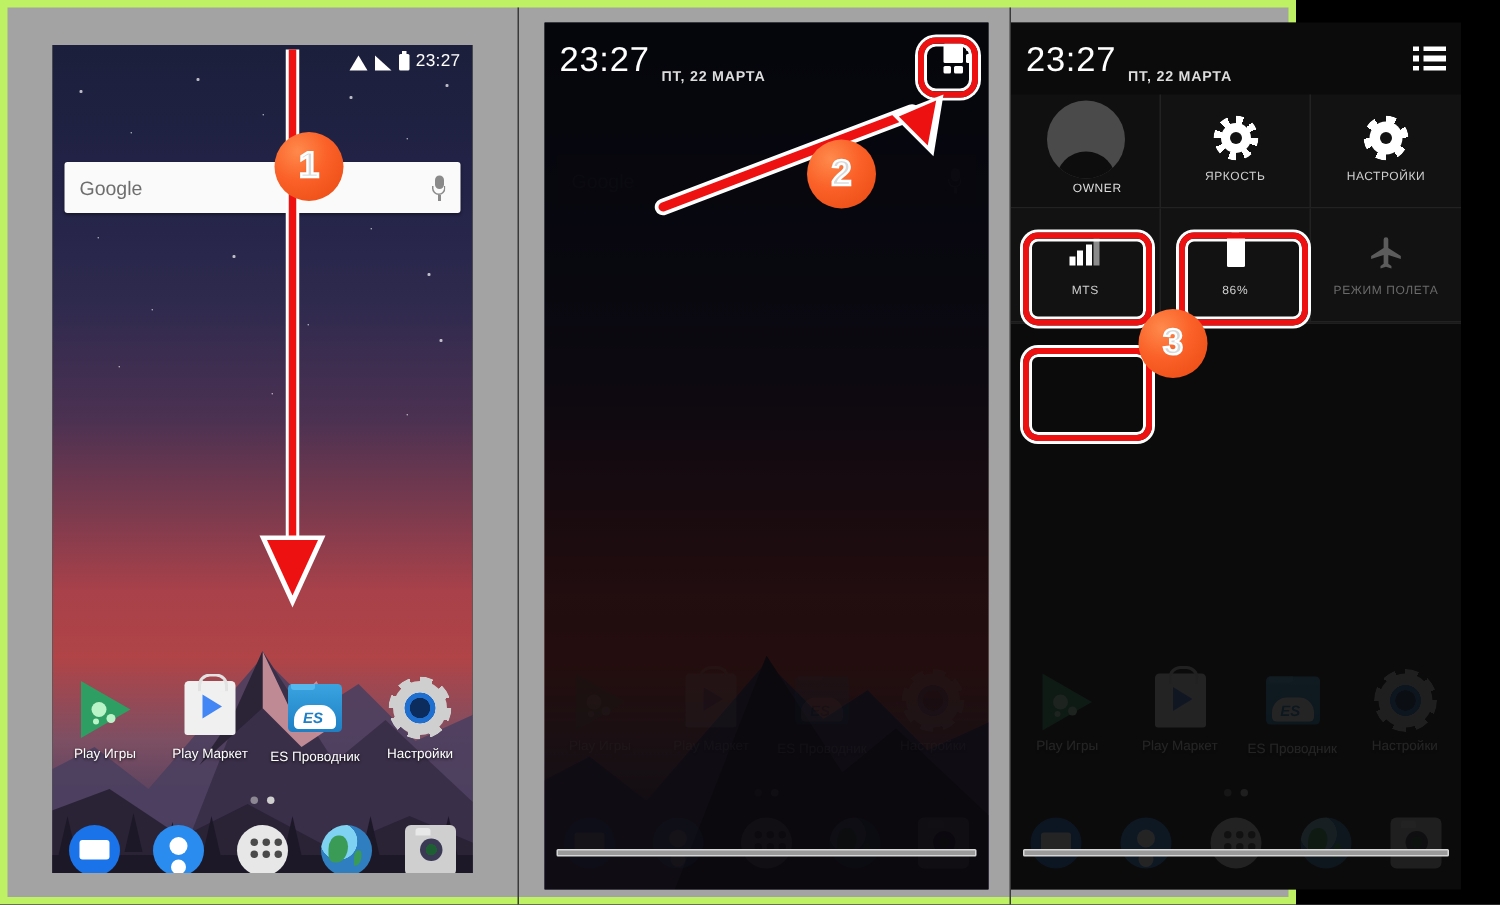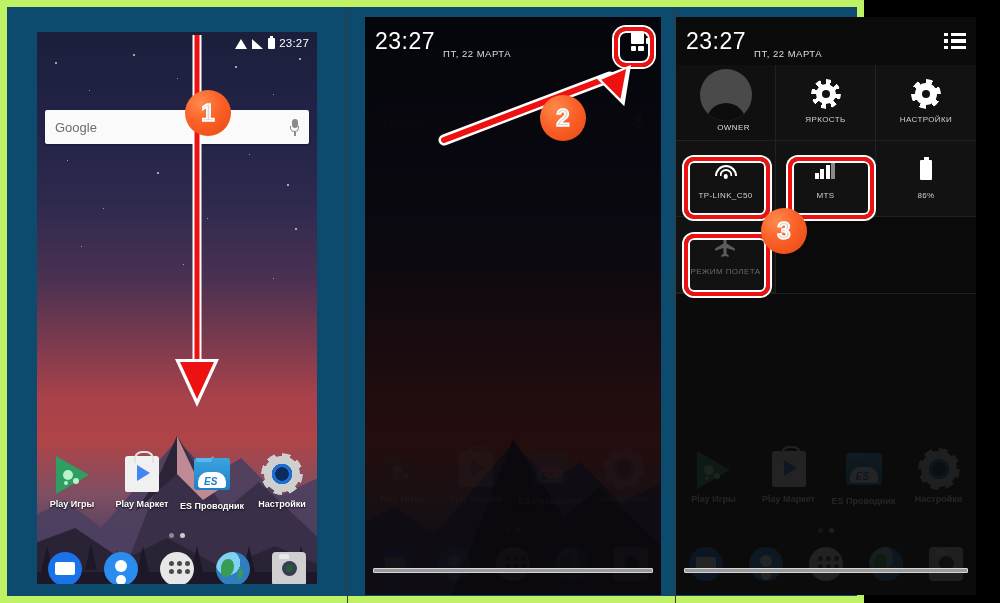--- a/index.html
+++ b/index.html
@@ -5,22 +5,22 @@
   * { box-sizing: border-box; margin: 0; padding: 0; }
   html, body {
     width: 1000px; height: 603px;
     background: #000;
     font-family: "Liberation Sans", sans-serif;
     overflow: hidden;
   }
   .figure {
     position: relative;
     width: 864px; height: 603px;
-    background: #0c4a6e;
-    border: 7px solid #bef264;
+    background: #a3a3a3;
+    border: 5px solid #bef264;
   }
 
   
   .panel { position: absolute; top: 0; height: 603px; overflow: hidden; }
   #panel1 { left: 0;   width: 340px; }
   #panel2 { left: 341px; width: 327px; }
   #panel3 { left: 669px; width: 330px; }
 
   .sep { position: absolute; top: 0; width: 1px; height: 603px; background: #3a3a3a; }
 
@@ -121,21 +121,20 @@
   #panel1 .approw { top: 422px; }
   .app { width: 64px; text-align: center; }
   .app .glyph {
     width: 40px; height: 40px; margin: 0 auto 3px;
     position: relative;
   }
   .app .lbl {
     color: #fff; font-size: 9px; line-height: 11px;
     text-shadow: 0 1px 2px rgba(0,0,0,.9);
     white-space: nowrap;
-    font-weight: bold;
   }
 
   
   .ic-playgames {
     width: 0; height: 0; margin: 2px auto 0;
     border-top: 19px solid transparent;
     border-bottom: 19px solid transparent;
     border-left: 33px solid #2e9e62;
     position: relative;
   }
@@ -264,21 +263,21 @@
 
   
   .shade-head {
     position: absolute; left: 0; right: 0; top: 0;
     height: 48px; display: flex; align-items: center;
     padding: 0 10px; color: #fff;
   }
   .shade-clock { font-size: 23px; font-weight: 300; letter-spacing: .5px; }
   .shade-date {
     font-size: 9.5px; letter-spacing: .5px; margin-left: 8px;
-    margin-top: 24px; color: #ddd; text-transform: uppercase;
+    margin-top: 24px; color: #ddd; text-transform: uppercase; font-weight: bold;
   }
   .spacer { flex: 1; }
 
   
   .qs-grid {
     width: 20px; height: 20px;
     display: grid; grid-template-columns: 1fr 1fr 1fr;
     grid-template-rows: 1fr 1fr 1fr; gap: 2px;
   }
   .qs-grid span { background: #fff; border-radius: 1px; }
@@ -755,29 +754,20 @@
           <div class="tlbl">ЯРКОСТЬ</div>
         </div>
 
         <div class="tile">
           <div class="tic">
               <div class="g-gear"></div>
             </div>
           <div class="tlbl">НАСТРОЙКИ</div>
         </div>
 
-        <div class="tile">
-          <div class="tic">
-              <div class="g-wifi">
-                <i class="a"></i>
-                <i class="b"></i>
-              </div>
-            </div>
-          <div class="tlbl">TP-LINK_C50</div>
-        </div>
 
         <div class="tile">
           <div class="tic">
               <div class="g-bars">
             <i></i>
                 <i></i>
                 <i></i>
                 <i></i>
               </div>
             </div>

